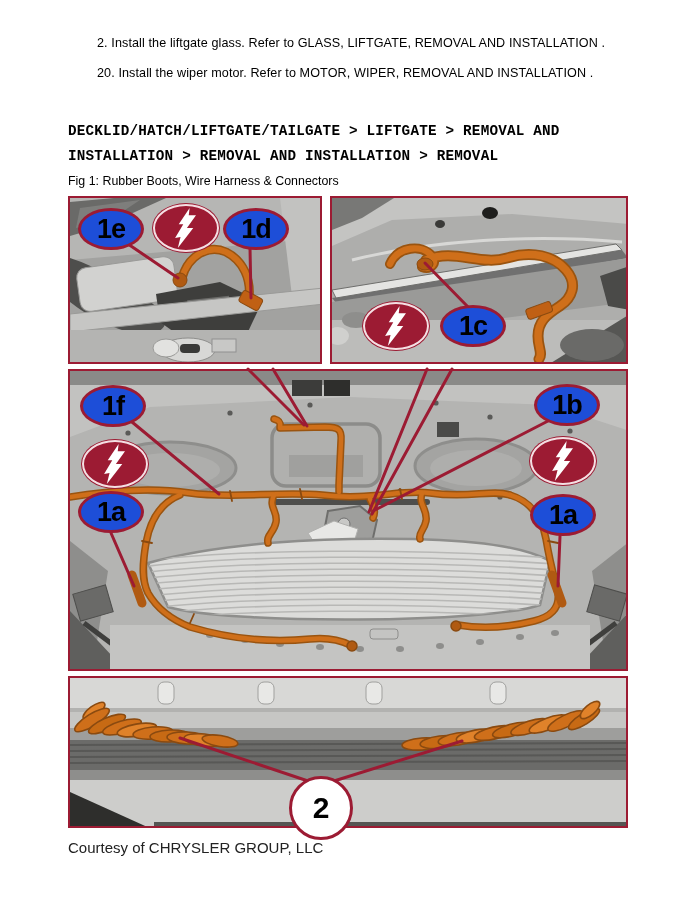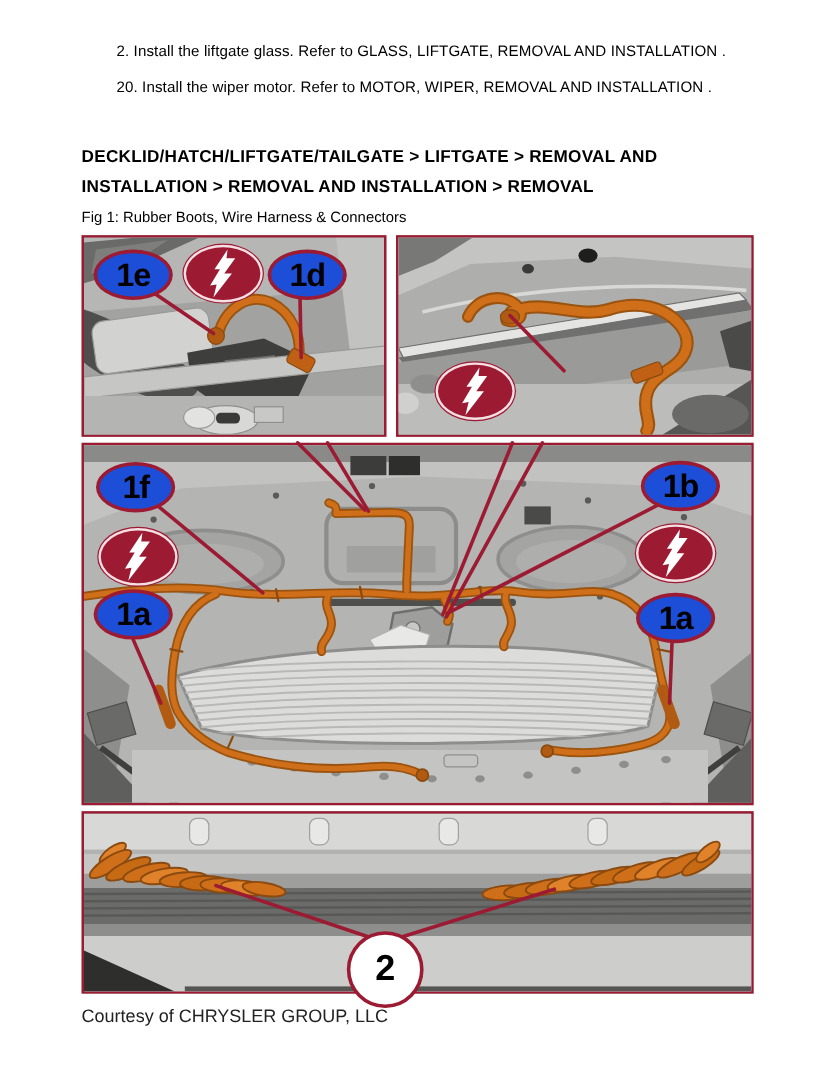--- a/index.html
+++ b/index.html
@@ -1,21 +1,21 @@
 <!DOCTYPE html>
 <html><head>
 <meta charset="utf-8">
 <style>
   html,body{margin:0;padding:0;background:#ffffff;}
   body{width:695px;height:902px;position:relative;font-family:"Liberation Sans","DejaVu Sans",sans-serif;color:#000;}
   .abs{position:absolute;}
   .step{left:97px;width:540px;font-size:12.6px;letter-spacing:.1px;white-space:nowrap;}
   #step10{top:36px;}
   #step11{top:66px;}
-  #heading{left:68px;top:119px;width:566px;font-size:14.3px;font-weight:bold;line-height:25px;letter-spacing:.2px;}
+  #heading{left:68px;top:119px;width:566px;font-size:14.3px;font-weight:bold;line-height:25px;letter-spacing:.2px;font-family:Liberation Mono, monospace;}
   #caption{left:68px;top:174px;font-size:12.4px;}
   #courtesy{left:68px;top:839px;font-size:15px;color:#222;}
   
   #figure{left:68px;top:196px;width:560px;height:632px;}
   .panel{position:absolute;border:2.5px solid #9c1b33;box-sizing:border-box;overflow:hidden;background:#aaaaa8;}
   #panel-tl{left:0;top:0;width:254px;height:168px;}
   #panel-tr{left:262px;top:0;width:298px;height:168px;}
   #panel-mid{left:0;top:173px;width:560px;height:302px;}
   #panel-bot{left:0;top:480px;width:560px;height:152px;}
   .panel svg{position:absolute;left:0;top:0;}
@@ -276,20 +276,23 @@
       </svg>
     </div>
   <div class="co co-label" style="left:155px;top:12px;">
       <span>1d</span>
     </div>
   <div class="co co-bolt" style="left:295px;top:106px;">
       <svg viewBox="0 0 26 44">
         <polygon points="17,0 5,18 10,18 1,33 7,32 4,44 21,22 14,22 24,8 16,8" fill="#fff"></polygon>
       </svg>
     </div>
+  <div class="co co-label" style="left:372px;top:109px;">
+      <span>1c</span>
+    </div>
   <div class="co co-label" style="left:12px;top:189px;">
       <span>1f</span>
     </div>
   <div class="co co-bolt" style="left:14px;top:244px;">
       <svg viewBox="0 0 26 44">
         <polygon points="17,0 5,18 10,18 1,33 7,32 4,44 21,22 14,22 24,8 16,8" fill="#fff"></polygon>
       </svg>
     </div>
   <div class="co co-label" style="left:10px;top:295px;">
       <span>1a</span>

